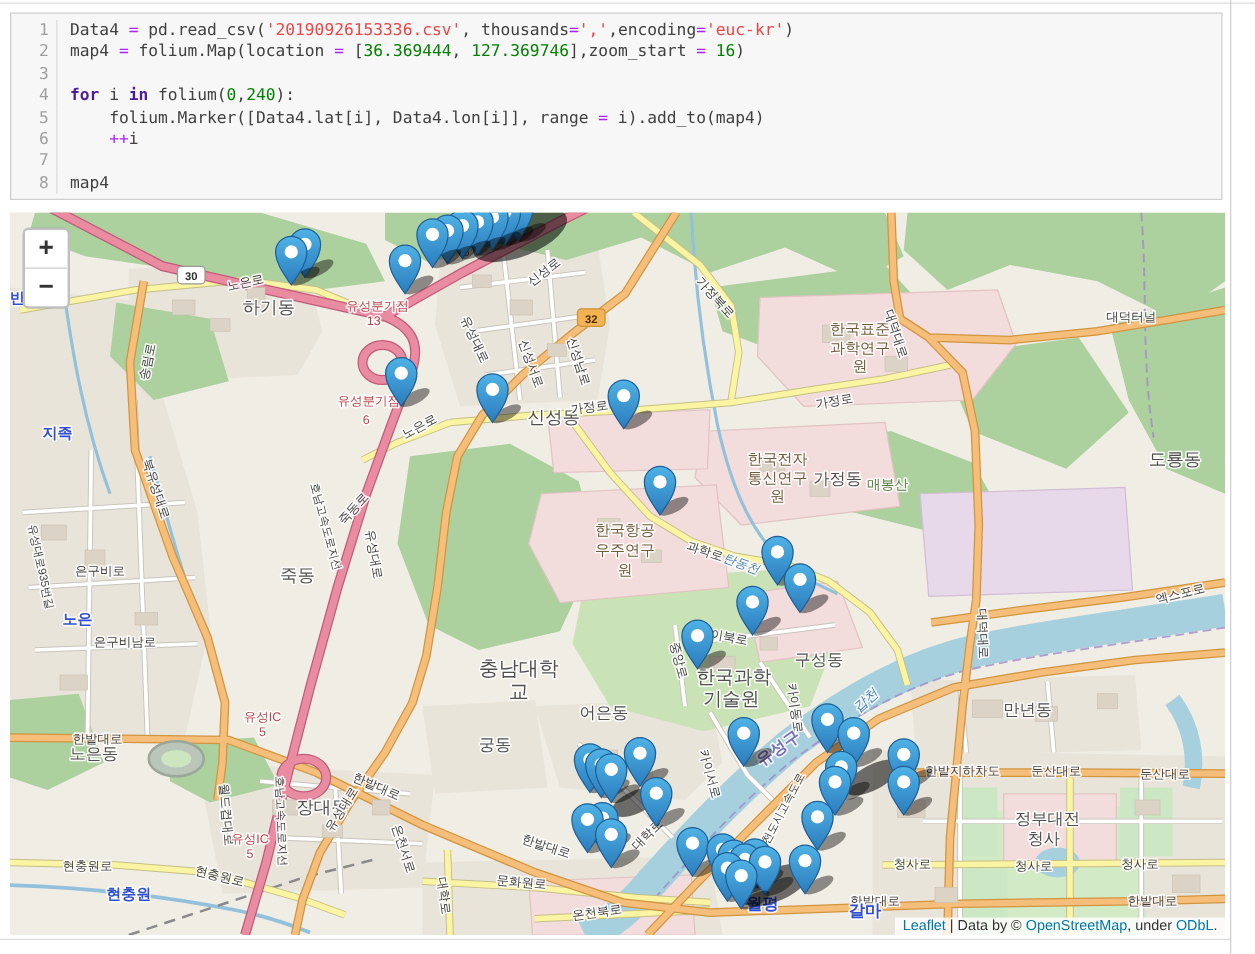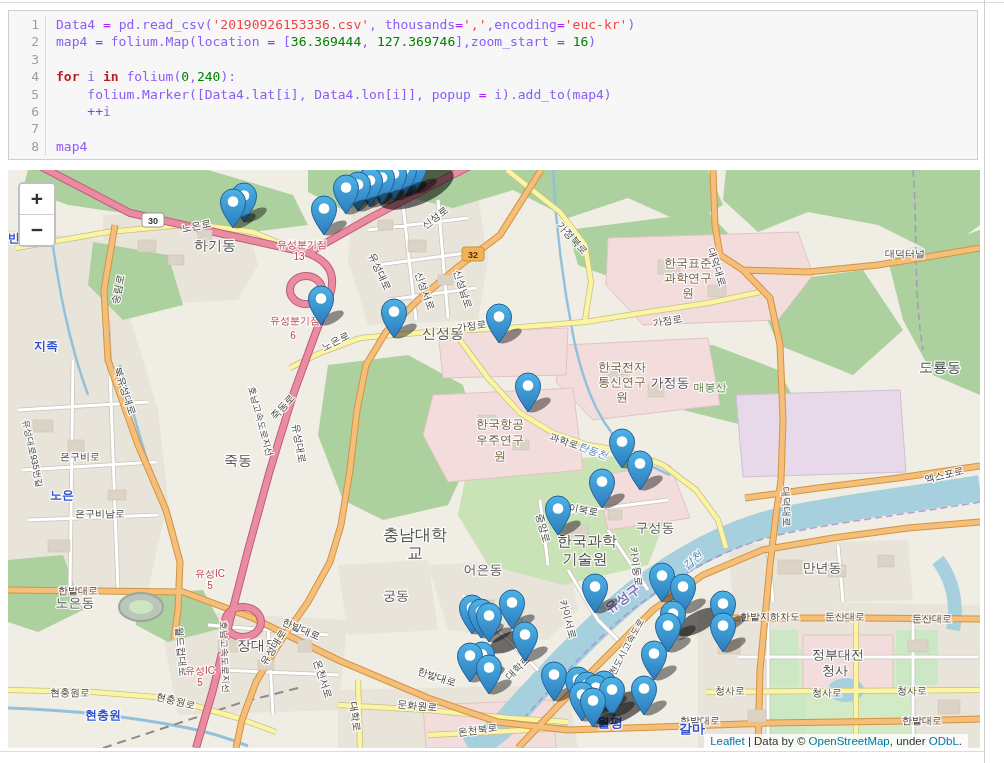--- a/index.html
+++ b/index.html
@@ -9,22 +9,22 @@
   .edge-bottom{position:absolute;left:0;top:751px;width:984px;height:1px;background:#dcdcdc;}
 
   
   .code-cell{position:absolute;left:8px;top:10px;width:970px;height:150px;
     background:#f7f7f7;border:1px solid #cfcfcf;box-sizing:border-box;overflow:hidden;}
   .code-area{padding:5px 0 0 0;}
   .code-line{display:flex;height:17.4px;line-height:17.4px;
     font-family:"DejaVu Sans Mono","Liberation Mono",monospace;font-size:13px;white-space:pre;}
   .ln{width:30px;text-align:right;color:#9e9e9e;flex:none;padding-right:6px;}
   .gut{width:1px;background:#dadada;flex:none;margin-right:10px;}
-  .c-p{color:#8b5cf6;margin-top:35px;}
-  .c-k{color:#b91c1c;font-weight:bold;}
+  .c-p{color:#404040;margin-top:35px;}
+  .c-k{color:#4c1d95;font-weight:bold;}
   .c-s{color:#ef4444;}
   .c-m{color:#008000;text-align:center;}
   .c-o{color:#aa22ff;}
 
   
   .map{position:absolute;left:8px;top:170px;width:972px;height:578px;background:#efece2;overflow:hidden;}
   .map svg{display:block;}
   .ml{font-family:"Liberation Sans",sans-serif;paint-order:stroke;stroke:#ffffff;stroke-width:2.6px;
       stroke-linejoin:round;stroke-opacity:.85;}
   .lp{fill:#4f4f4f;}
@@ -35,38 +35,38 @@
   .lb{fill:#6e5b3c;}
   .la{fill:#7d6fb8;font-weight:bold;}
   .lk{fill:#5c7d45;}
 
   .zoomctl{position:absolute;left:10px;top:12px;width:34px;border:2px solid rgba(0,0,0,.25);
     border-radius:5px;background:#fff;overflow:hidden;z-index:30;}
   .zbtn{width:34px;height:30px;line-height:30px;text-align:center;font-size:21px;font-weight:bold;
     color:#333;cursor:pointer;background:#fff;user-select:none;}
   .zbtn+.zbtn{border-top:1px solid #ccc;}
 
-  .attrib{position:absolute;right:12px;bottom:0;background:rgba(255,255,255,.8);padding:1px 6px;
+  .attrib{position:absolute;right:0;bottom:0;background:rgba(255,255,255,.8);padding:1px 6px;
     font-size:11.5px;color:#333;z-index:30;white-space:nowrap;}
   .attrib a{color:#0078A8;text-decoration:none;cursor:pointer;}
 </style>
 </head>
 <body>
 
 <div class="edge-top"></div>
 <div class="edge-right"></div>
 <div class="edge-bottom"></div>
 
 <div class="code-cell">
   <div class="code-area" id="code-area">
       <div class="code-line"><span class="ln">1</span><span class="gut"></span><span><span class="c-p">Data4 </span><span class="c-o">= </span><span class="c-p">pd.read_csv(</span><span class="c-s">'20190926153336.csv'</span><span class="c-p">, thousands</span><span class="c-o">=</span><span class="c-s">','</span><span class="c-p">,encoding</span><span class="c-o">=</span><span class="c-s">'euc-kr'</span><span class="c-p">)</span></span></div>
       <div class="code-line"><span class="ln">2</span><span class="gut"></span><span><span class="c-p">map4 </span><span class="c-o">= </span><span class="c-p">folium.Map(location </span><span class="c-o">= </span><span class="c-p">[</span><span class="c-m">36.369444</span><span class="c-p">, </span><span class="c-m">127.369746</span><span class="c-p">],zoom_start </span><span class="c-o">= </span><span class="c-m">16</span><span class="c-p">)</span></span></div>
       <div class="code-line"><span class="ln">3</span><span class="gut"></span><span></span></div>
       <div class="code-line"><span class="ln">4</span><span class="gut"></span><span><span class="c-k">for</span><span class="c-p"> i </span><span class="c-k">in</span><span class="c-p"> folium(</span><span class="c-m">0</span><span class="c-p">,</span><span class="c-m">240</span><span class="c-p">):</span></span></div>
-      <div class="code-line"><span class="ln">5</span><span class="gut"></span><span><span class="c-p">    folium.Marker([Data4.lat[i], Data4.lon[i]], popup </span><span class="c-o">= </span><span class="c-p">i).add_to(map4)</span></span></div>
+      <div class="code-line"><span class="ln">5</span><span class="gut"></span><span><span class="c-p">    folium.Marker([Data4.lat[i], Data4.lon[i]], range </span><span class="c-o">= </span><span class="c-p">i).add_to(map4)</span></span></div>
       <div class="code-line"><span class="ln">6</span><span class="gut"></span><span><span class="c-p">    </span><span class="c-o">++</span><span class="c-p">i</span></span></div>
       <div class="code-line"><span class="ln">7</span><span class="gut"></span><span></span></div>
       <div class="code-line"><span class="ln">8</span><span class="gut"></span><span><span class="c-p">map4</span></span></div>
     </div>
 </div>
 
 <div class="map">
   <svg id="mapsvg" width="972" height="578" viewBox="0 0 972 578">
     <defs>
       <linearGradient id="pg" x1="0" y1="0" x2="0" y2="1">

